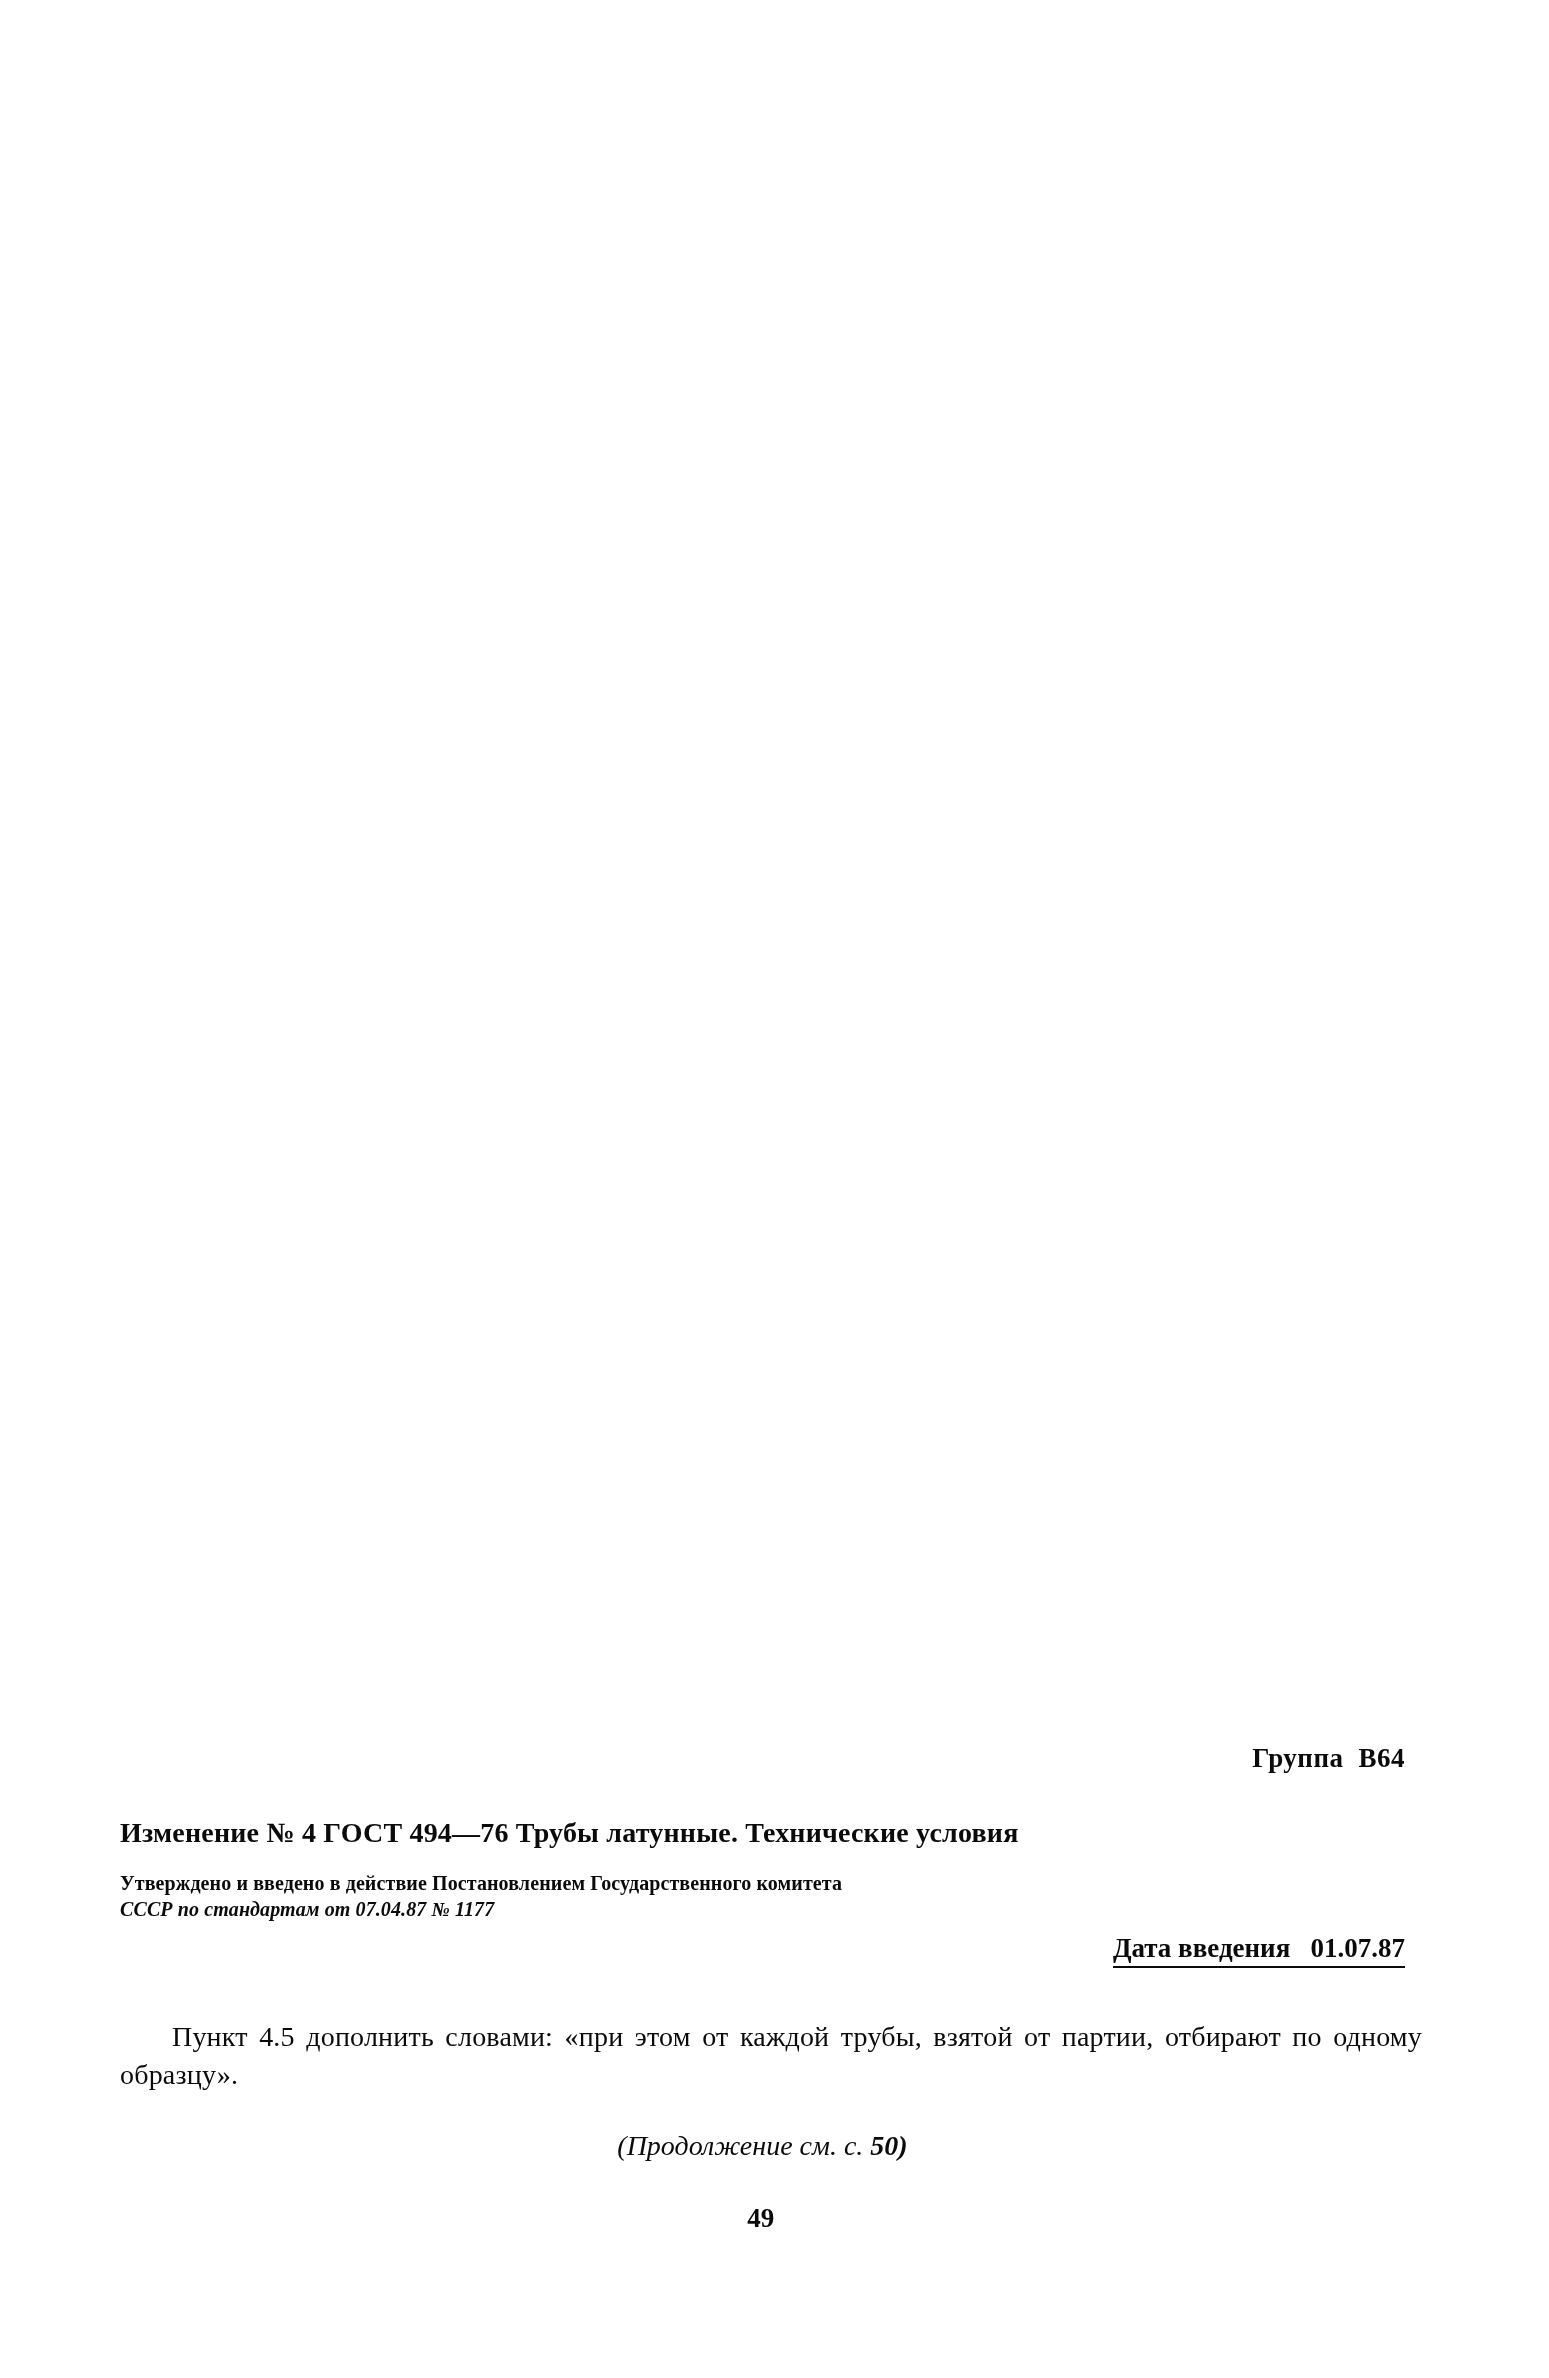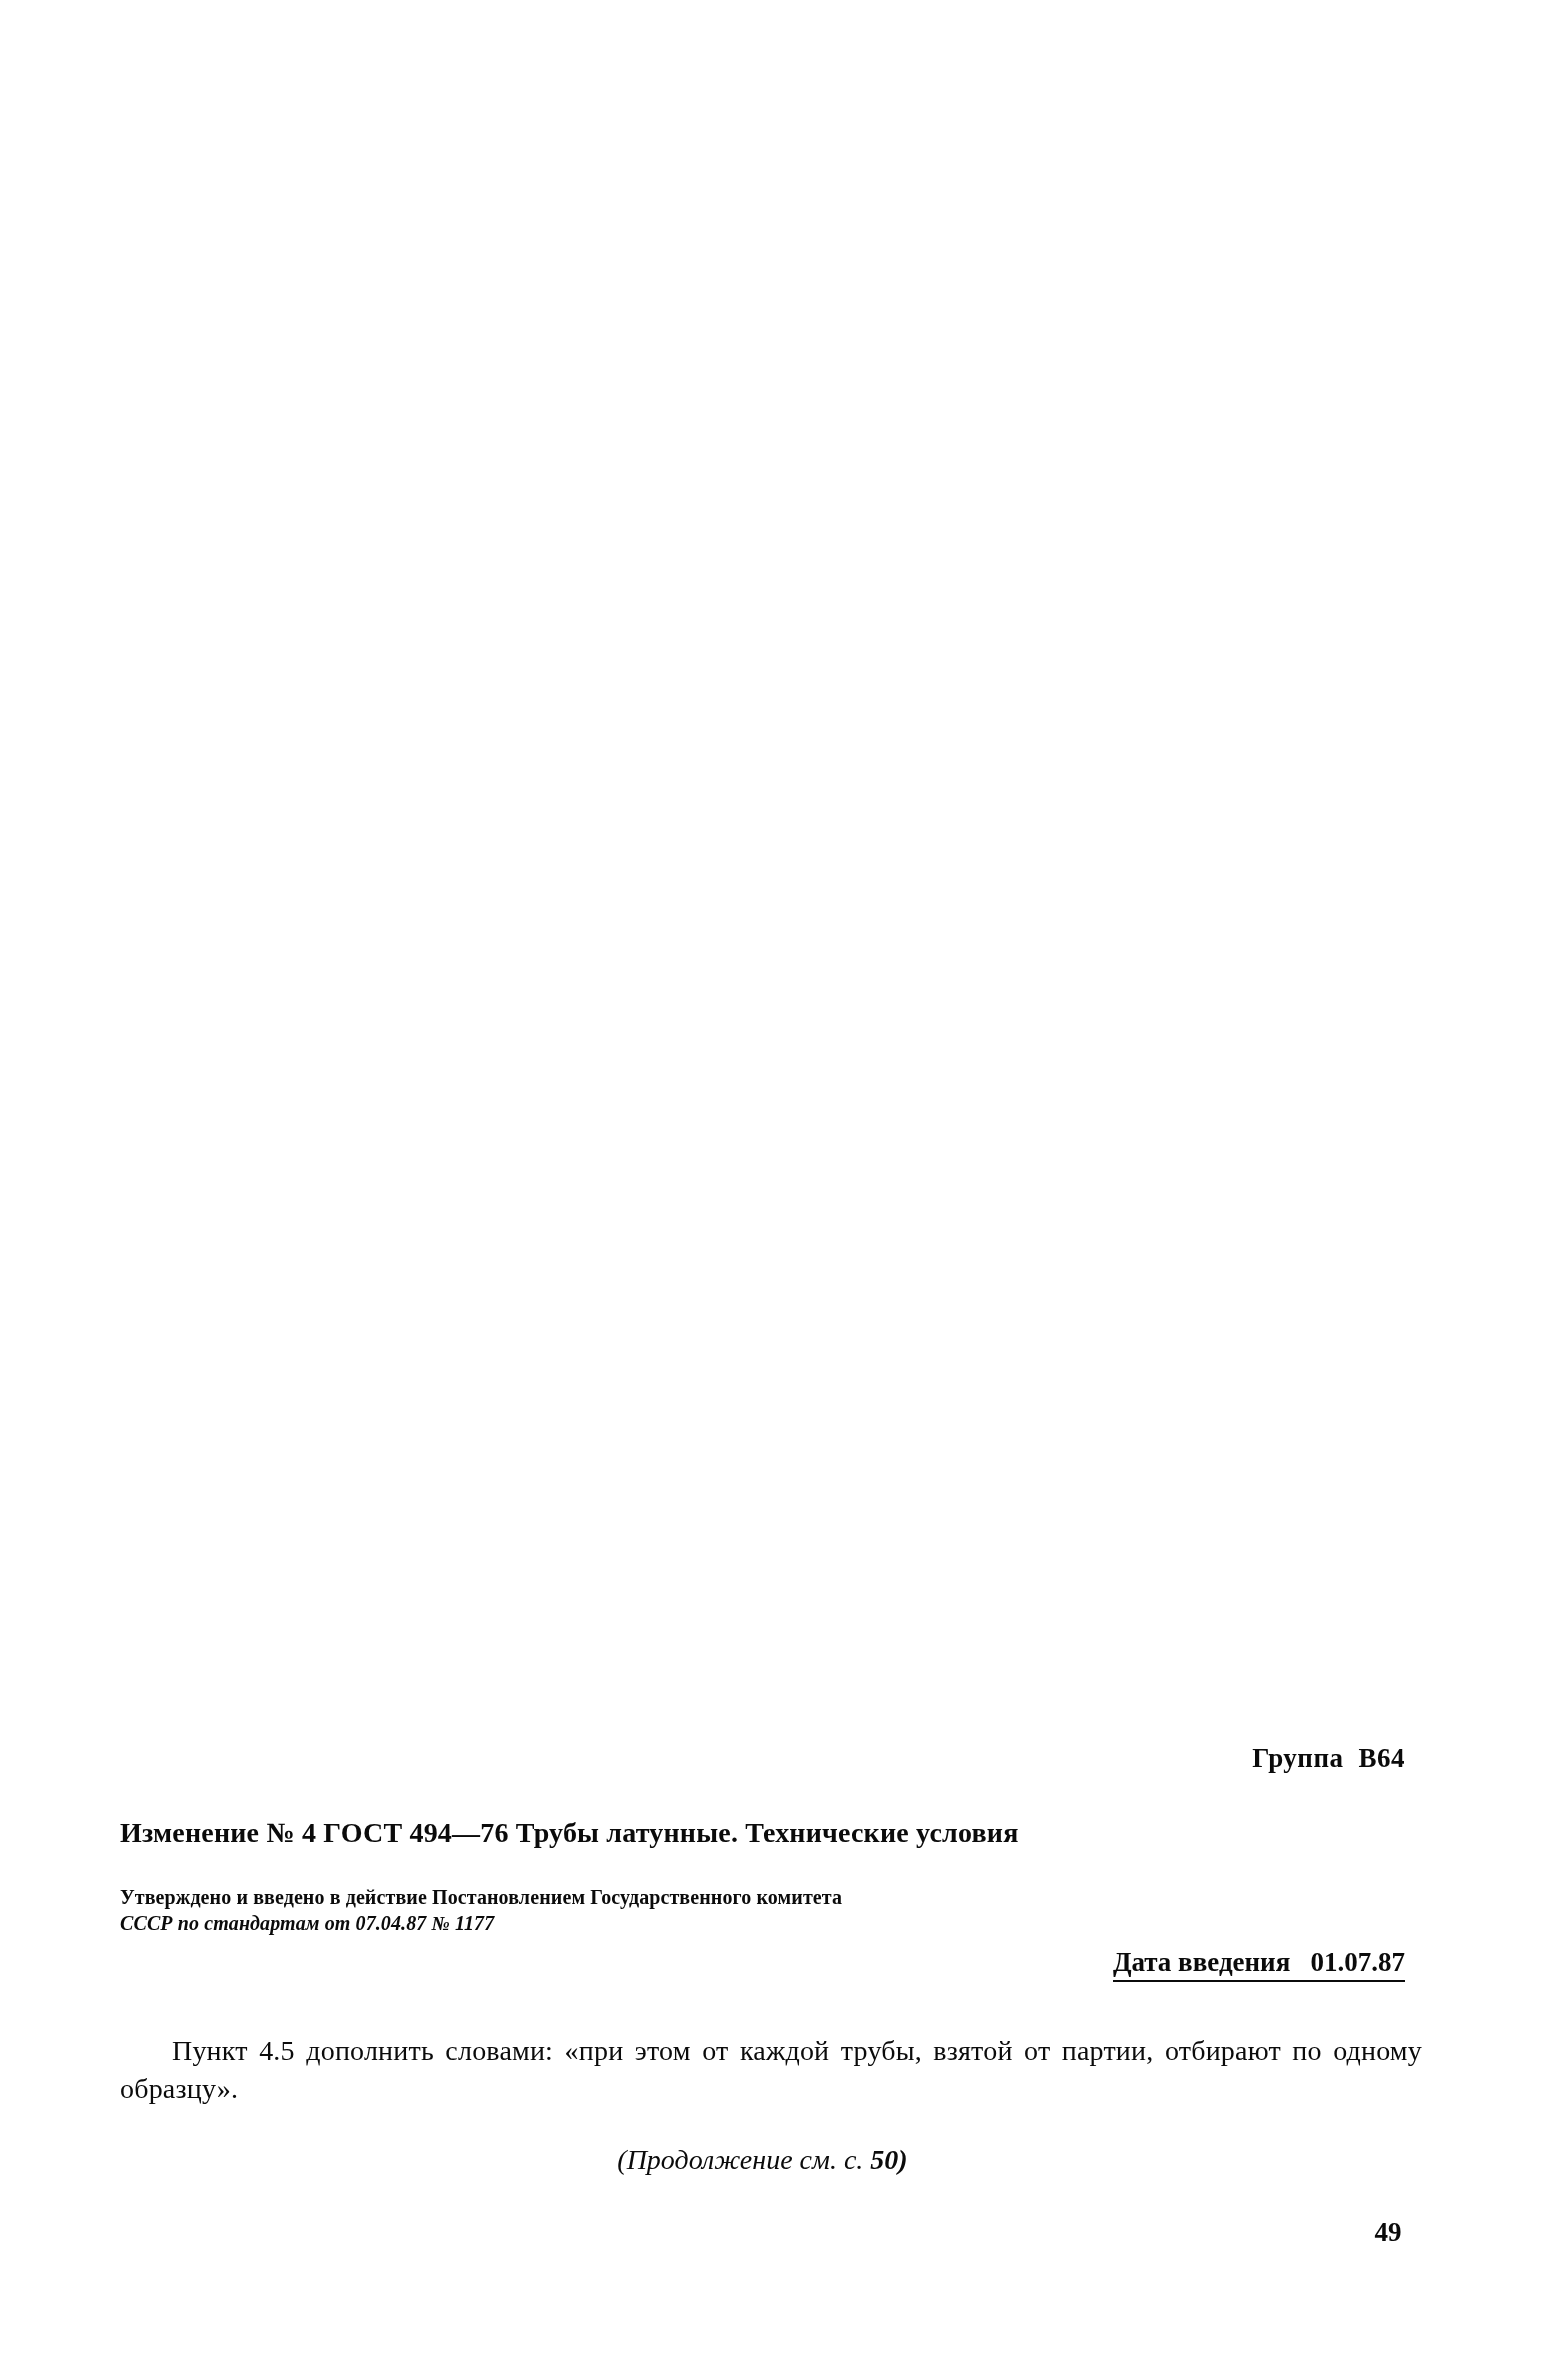--- a/index.html
+++ b/index.html
@@ -31,21 +31,21 @@
     letter-spacing: 0.5px;
     margin: 0 0 41px 0;
     padding-right: 17px;
   }
   .group-line .group-label { margin-right: 15px; }
 
   .change-title {
     font-weight: bold;
     font-size: 28px;
     line-height: 1.25;
-    margin: 0 0 34px 0;
+    margin: 0 0 20px 0;
     letter-spacing: 0.2px;
   }
 
   .approved {
     font-weight: bold;
     font-size: 20px;
     line-height: 1.3;
     margin: 0 0 9.4px 0;
     text-align: justify;
     letter-spacing: 0.1px;
@@ -76,21 +76,21 @@
   .continuation {
     text-align: center;
     font-style: italic;
     font-size: 28px;
     margin: 0 0 41px 0;
     padding-right: 17px;
   }
   .continuation .pg { font-weight: bold; font-style: italic; }
 
   .page-number {
-    text-align: right;
+    text-align: center;
     font-weight: bold;
     font-size: 27px;
     padding-right: 20.6px;
     margin: 0;
   }
 </style>
 </head>
 <body>
 
 <div class="page">

